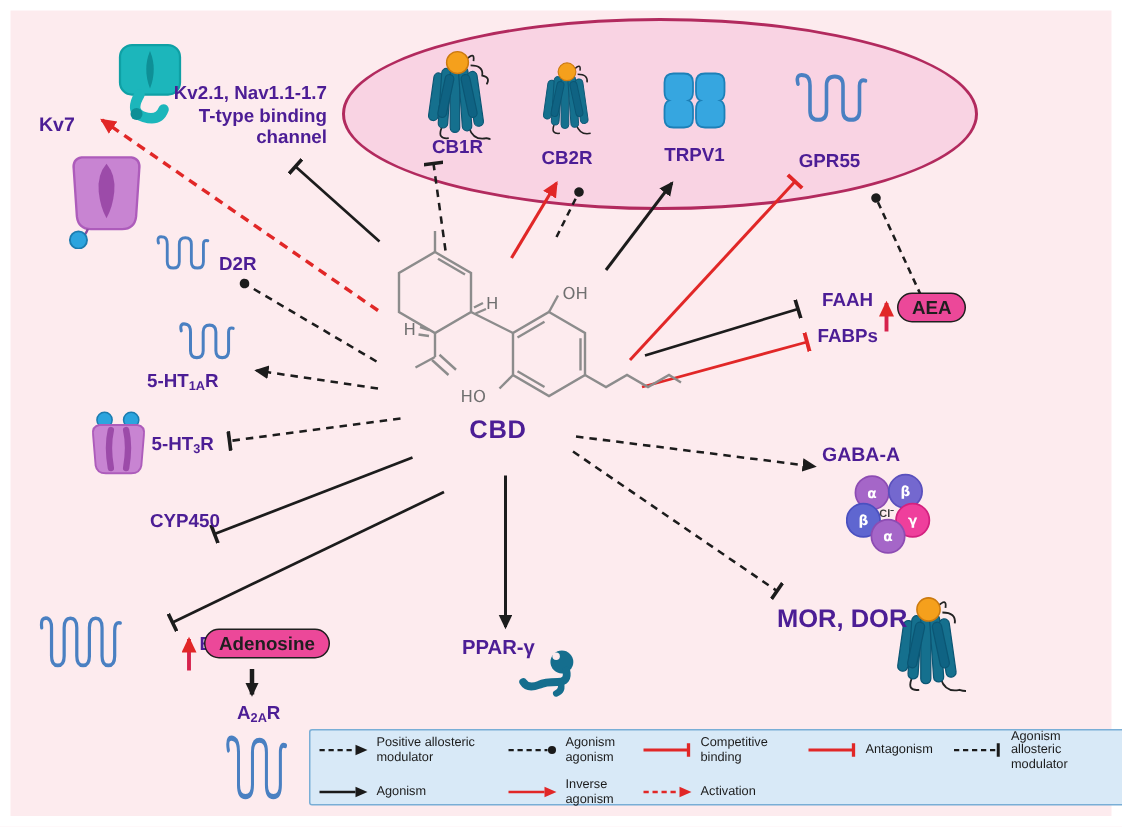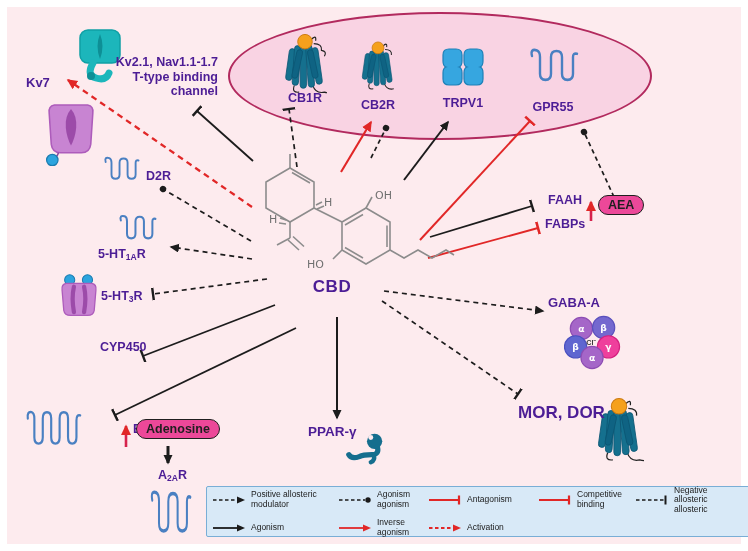--- a/index.html
+++ b/index.html
@@ -256,35 +256,35 @@
           <line x1="1" y1="5" x2="27" y2="5" stroke="#1a1a1a" stroke-width="1.5" stroke-dasharray="3.5 2.5"></line>
           <circle cx="30" cy="5" r="2.7" fill="#1a1a1a"></circle>
         </svg>
       <span>Agonism agonism</span>
     </div>
     <div class="litem">
       <svg width="34" height="10" viewBox="0 0 34 10">
           <line x1="1" y1="5" x2="30" y2="5" stroke="#e12727" stroke-width="2"></line>
           <line x1="31" y1="0.5" x2="31" y2="9.5" stroke="#e12727" stroke-width="2.2"></line>
         </svg>
-      <span>Antagonism</span>
+      <span>Competitive binding</span>
     </div>
     <div class="litem">
       <svg width="34" height="10" viewBox="0 0 34 10">
           <line x1="1" y1="5" x2="30" y2="5" stroke="#e12727" stroke-width="2"></line>
           <line x1="31" y1="0.5" x2="31" y2="9.5" stroke="#e12727" stroke-width="2.2"></line>
         </svg>
-      <span>Competitive binding</span>
+      <span>Antagonism</span>
     </div>
     <div class="litem">
       <svg width="34" height="10" viewBox="0 0 34 10">
           <line x1="1" y1="5" x2="29" y2="5" stroke="#1a1a1a" stroke-width="1.5" stroke-dasharray="3.5 2.5"></line>
           <line x1="30.5" y1="0.5" x2="30.5" y2="9.5" stroke="#1a1a1a" stroke-width="2"></line>
         </svg>
-      <span>Negative allosteric allosteric</span>
+      <span>Agonism allosteric modulator</span>
     </div>
     <div class="litem">
       <svg width="34" height="10" viewBox="0 0 34 10">
           <line x1="1" y1="5" x2="25" y2="5" stroke="#1a1a1a" stroke-width="1.8"></line>
           <polygon points="25,1.5 33,5 25,8.5" fill="#1a1a1a"></polygon>
         </svg>
       <span>Agonism</span>
     </div>
     <div class="litem">
       <svg width="34" height="10" viewBox="0 0 34 10">

